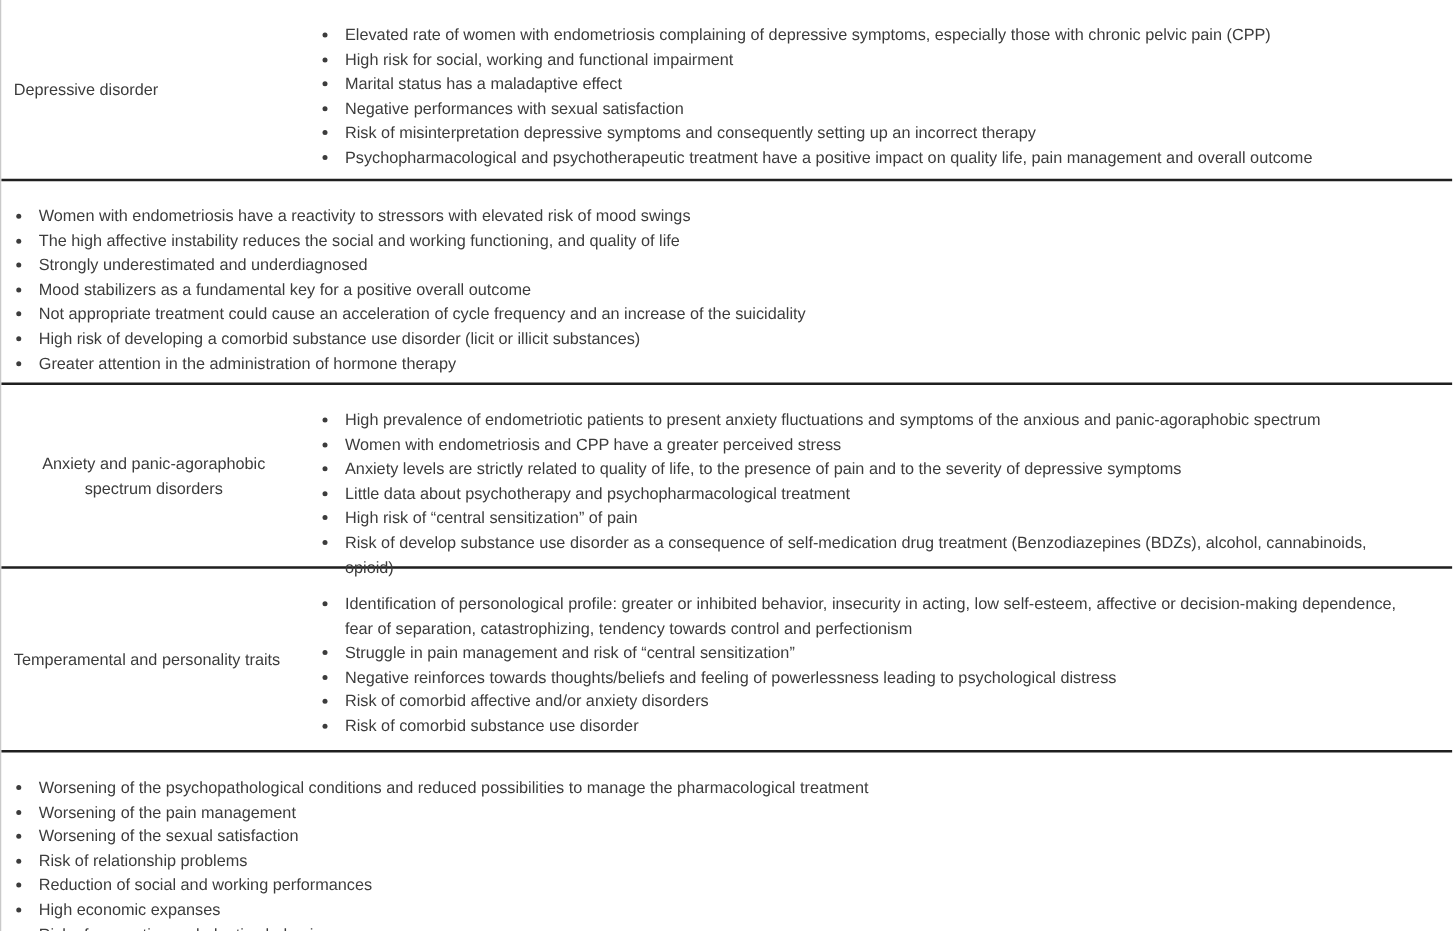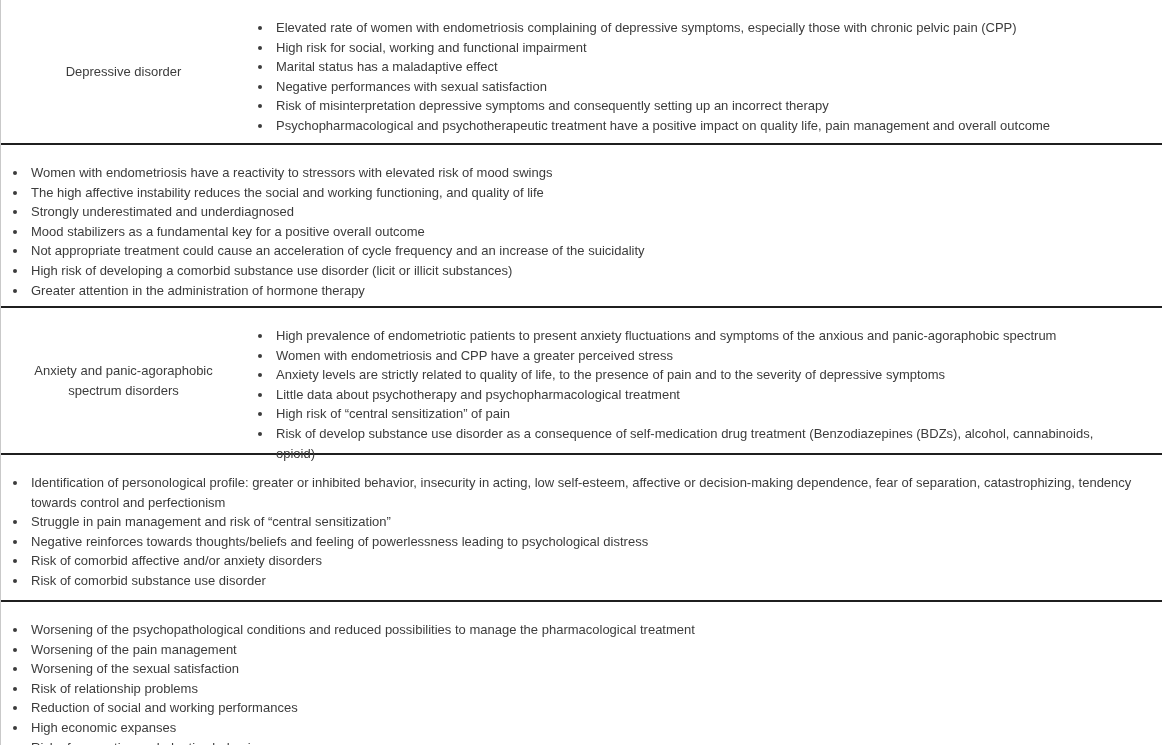--- a/index.html
+++ b/index.html
@@ -36,21 +36,21 @@
   .row:nth-child(3) { height: 147px; }
   .row:nth-child(4) { height: 147px; }
   .row:nth-child(5) { height: 145px; }
   .label-cell {
     flex: 0 0 245px;
     width: 245px;
     box-sizing: border-box;
     padding: 0 10px;
     display: flex;
     align-items: center;
-    justify-content: center;
+    justify-content: flex-start;
     text-align: center;
     line-height: 19.5px;
   }
   .label-cell .label-text {
     display: block;
     max-width: 224px;
   }
   .content-cell {
     flex: 1 1 auto;
     box-sizing: border-box;
@@ -112,20 +112,23 @@
             <li>Women with endometriosis and CPP have a greater perceived stress</li>
             <li>Anxiety levels are strictly related to quality of life, to the presence of pain and to the severity of depressive symptoms</li>
             <li>Little data about psychotherapy and psychopharmacological treatment</li>
             <li>High risk of “central sensitization” of pain</li>
             <li>Risk of develop substance use disorder as a consequence of self-medication drug treatment (Benzodiazepines (BDZs), alcohol, cannabinoids, opioid)</li>
           </ul>
     </div>
   </div>
 
   <div class="row">
+    <div class="label-cell">
+      <span class="label-text">Temperamental and personality traits</span>
+    </div>
     <div class="content-cell">
       <ul class="bullets">
             <li>Identification of personological profile: greater or inhibited behavior, insecurity in acting, low self-esteem, affective or decision-making dependence, fear of separation, catastrophizing, tendency towards control and perfectionism</li>
             <li>Struggle in pain management and risk of “central sensitization”</li>
             <li>Negative reinforces towards thoughts/beliefs and feeling of powerlessness leading to psychological distress</li>
             <li>Risk of comorbid affective and/or anxiety disorders</li>
             <li>Risk of comorbid substance use disorder</li>
           </ul>
     </div>
   </div>

